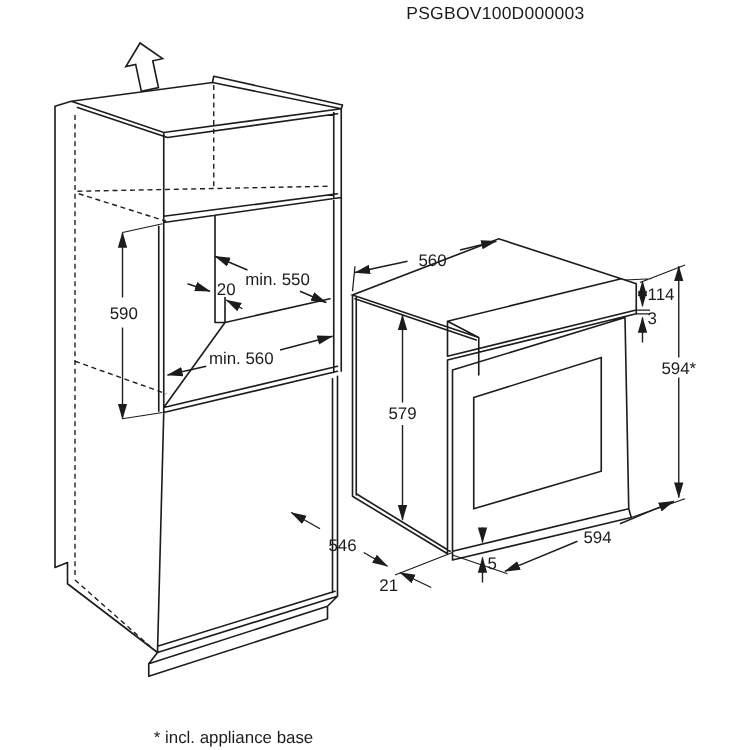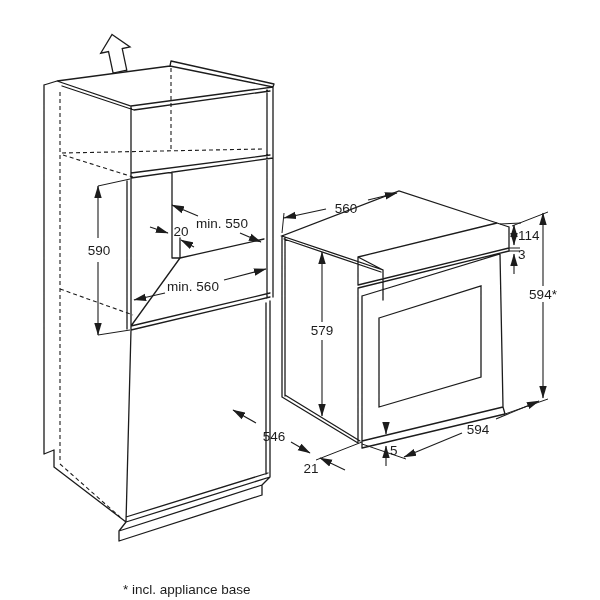--- a/index.html
+++ b/index.html
@@ -20,20 +20,21 @@
   .lnd{stroke:#1c1c1c;stroke-width:1.1;fill:none;stroke-dasharray:4 3;stroke-linecap:butt;}
   .dim{stroke:#1c1c1c;stroke-width:1.1;fill:none;}
   .ext{stroke:#1c1c1c;stroke-width:1;fill:none;}
   .dimtxt{font-family:"Liberation Sans", sans-serif;font-size:13.5px;fill:#1c1c1c;}
 </style>
 </head>
 <body>
 
 <div class="stage">
 
+  <div class="title-code">PSGBOV100D000003</div>
 
   <svg width="600" height="600" viewBox="0 0 600 600">
     <defs>
       <marker id="ah" viewBox="0 0 12 8" refX="11" refY="4" markerWidth="12" markerHeight="8" orient="auto">
         <path d="M0,0.6 L11.5,4 L0,7.4 Z" fill="#1c1c1c"></path>
       </marker>
     </defs>
 
     <g>
 

